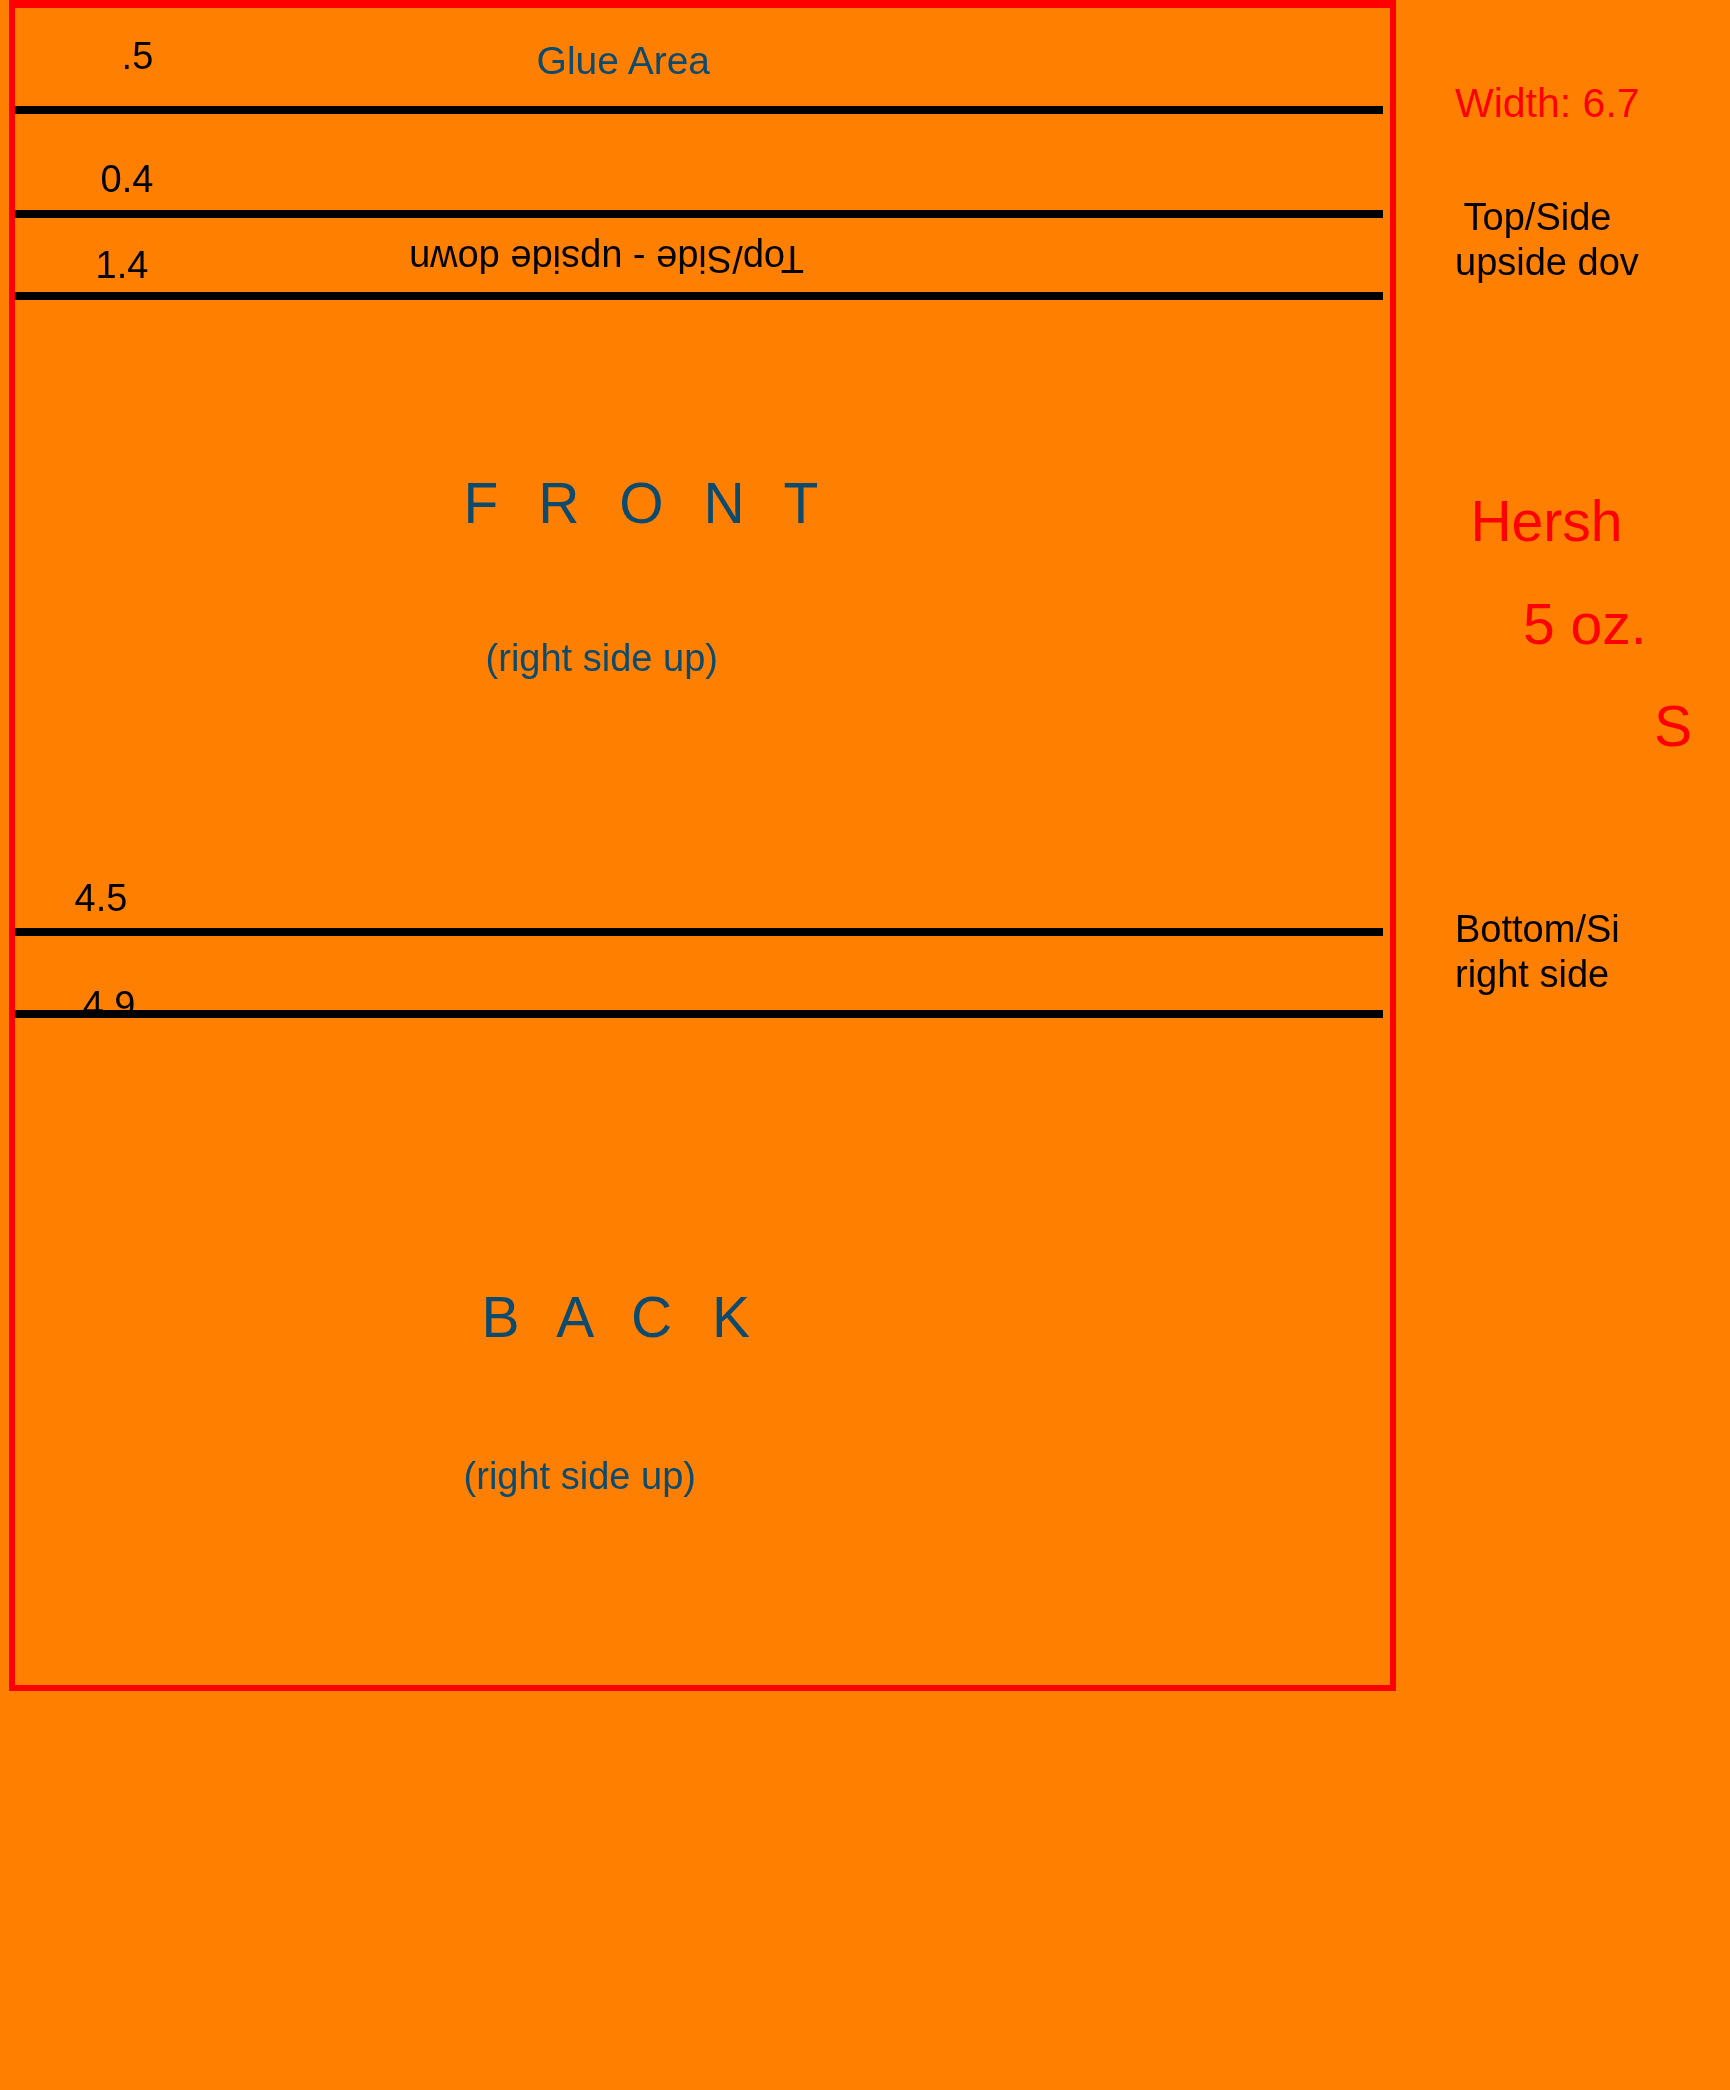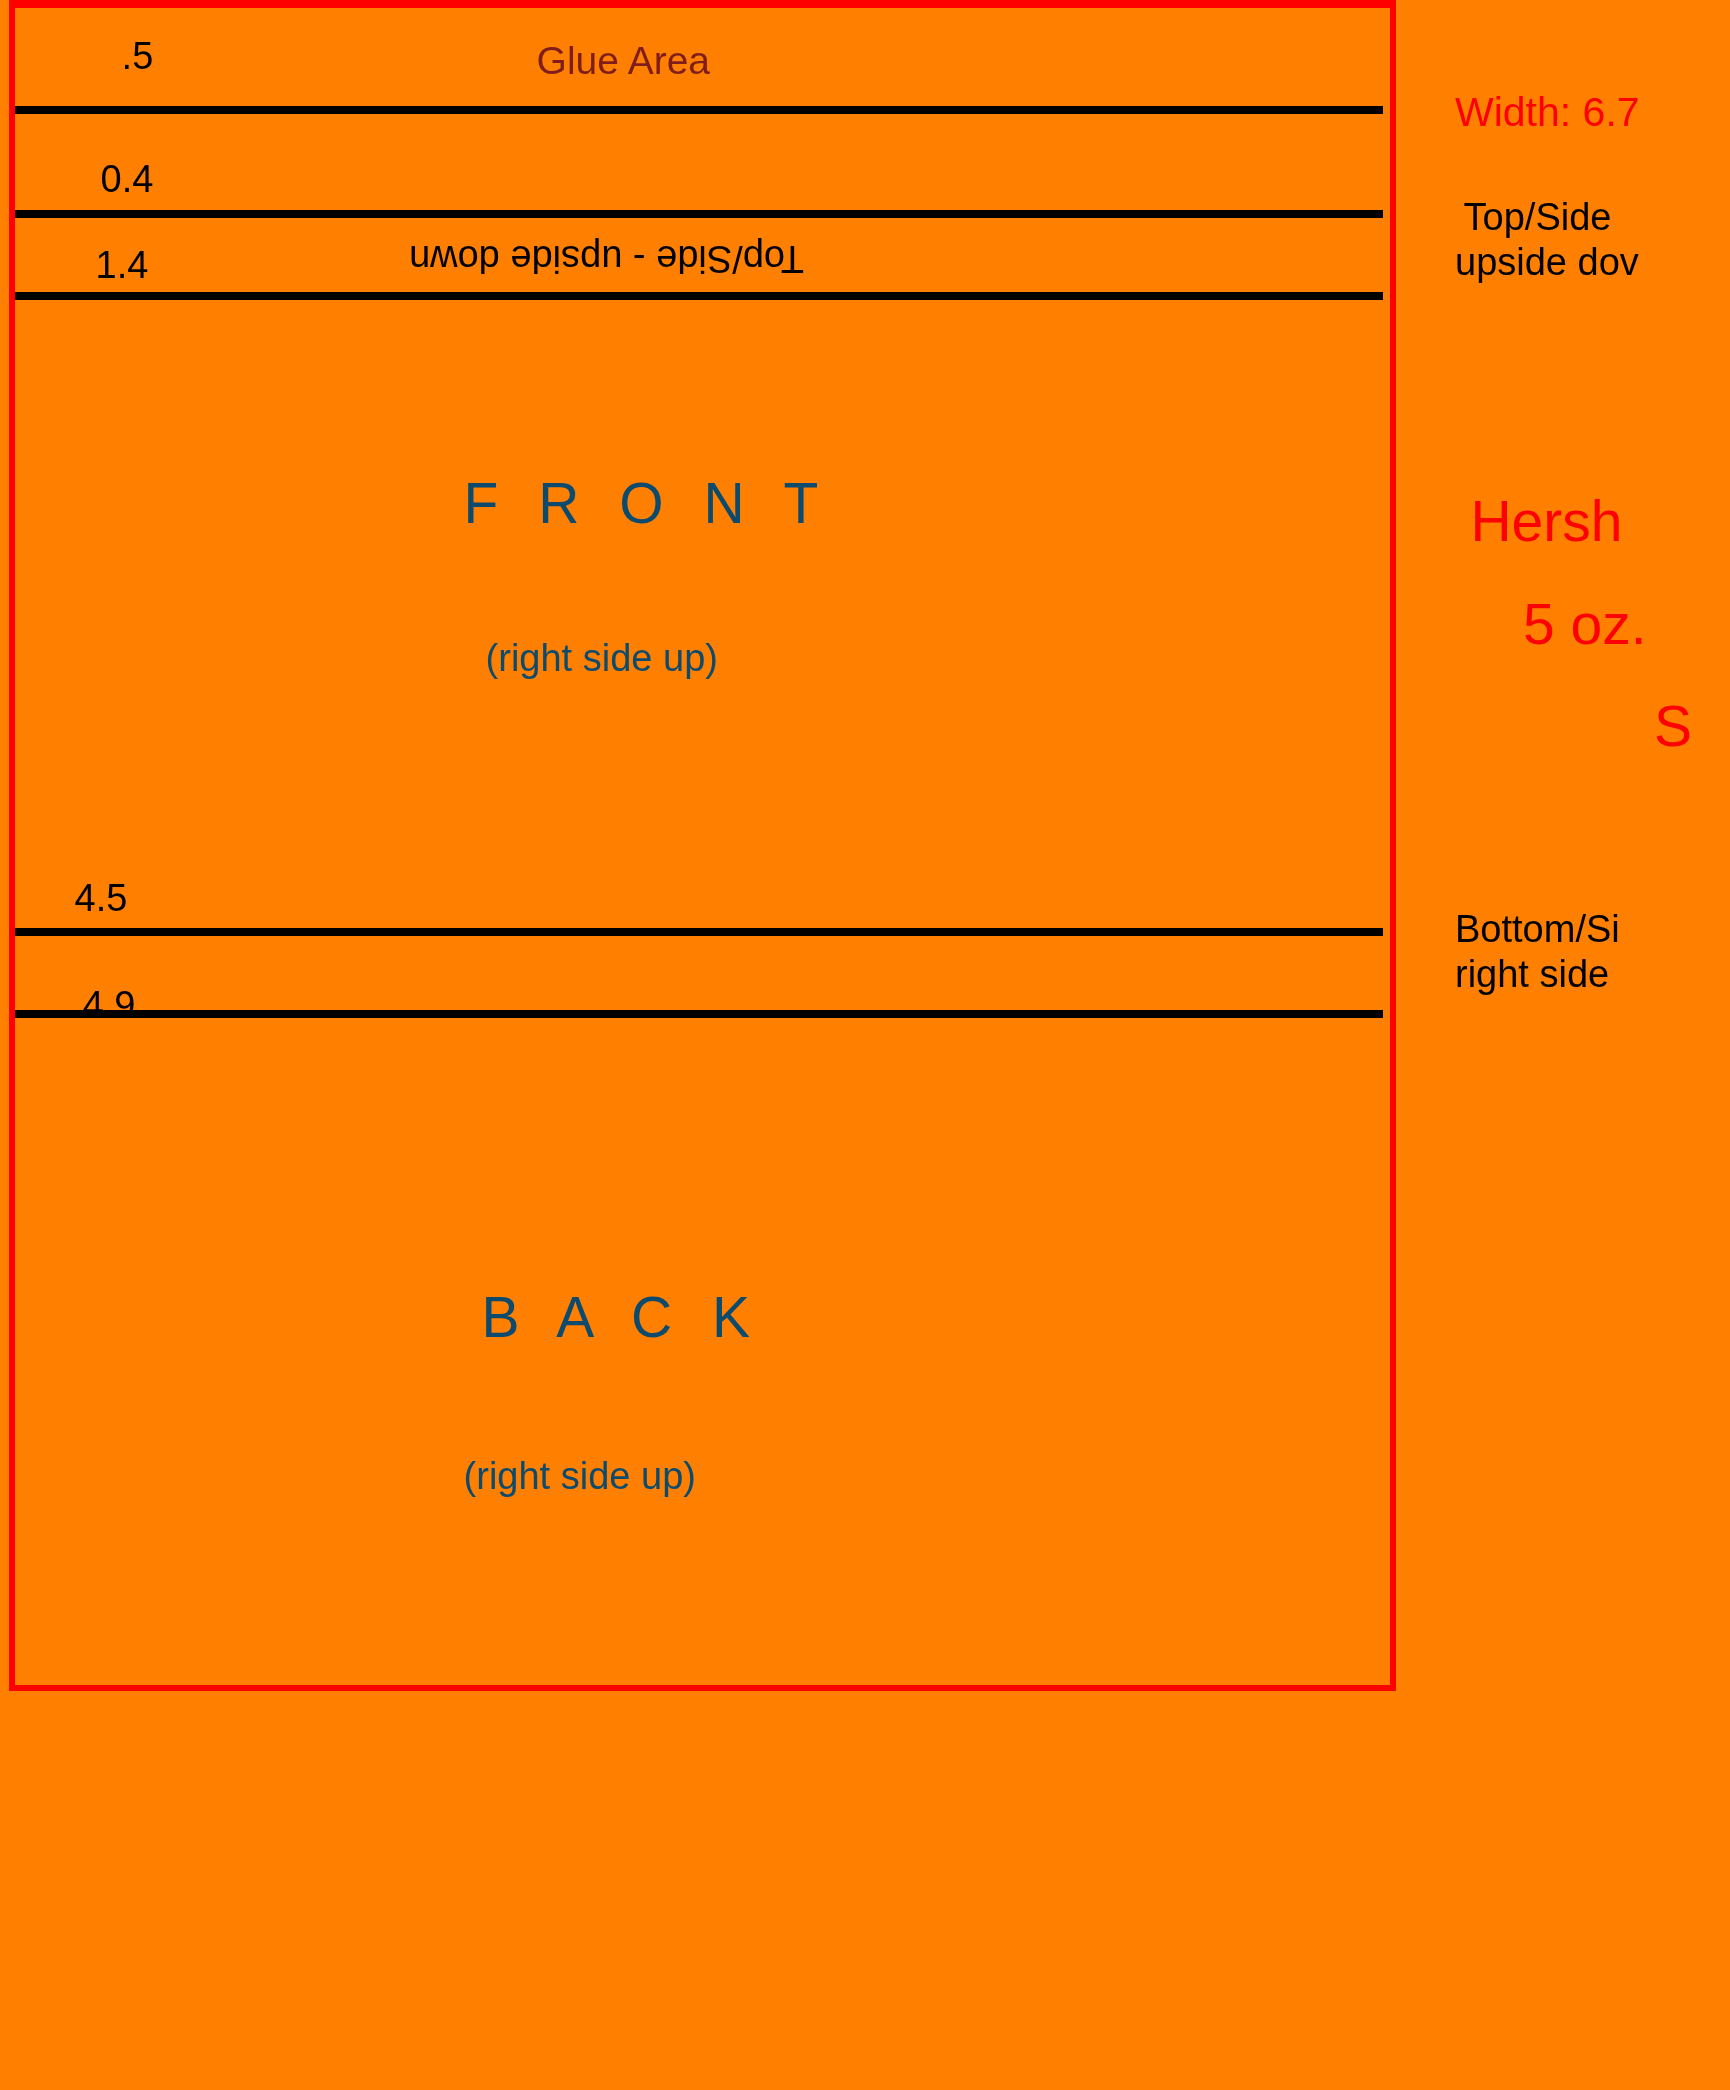--- a/index.html
+++ b/index.html
@@ -49,21 +49,21 @@
   
   .panel-caption {
     position: absolute;
     text-align: center;
     color: #000000;
     white-space: nowrap;
   }
 
   .glue-label {
     position: absolute;
-    color: #7f1d1d;
+    color: #0c4a6e;
     font-size: 39px;
     white-space: nowrap;
   }
 
   .flip {
     transform: rotate(180deg);
     display: inline-block;
   }
 
   .big-title {
@@ -131,21 +131,21 @@
   <div class="dim" style="left: 68px; top: 978px;">4.9</div>
   <div class="rule" style="top: 1002px;"></div>
 
   <div class="panel-caption big-title" style="left: 467px; top: 1276px;">B A C K</div>
   <div class="panel-caption sub-title" style="left: 449px; top: 1447px;">(right side up)</div>
 
 </div>
 
 <div id="legend">
 
-  <div class="legend-text legend-red" style="left: 0px; top: 79px; font-size: 41px; margin-top: 9px;">Width:  6.7</div>
+  <div class="legend-text legend-red" style="left: 0px; top: 79px; font-size: 41px;">Width:  6.7</div>
 
   <div class="legend-text legend-black" style="left: 8.6px; top: 195px; font-size: 38px;">Top/Side</div>
   <div class="legend-text legend-black" style="left: 0px; top: 240px; font-size: 38px;">upside dov</div>
 
   <div class="legend-text legend-red" style="left: 15.4px; top: 488px; font-size: 57px;">Hersh</div>
   <div class="legend-text legend-red" style="left: 68px; top: 591px; font-size: 57px;">5 oz.</div>
   <div class="legend-text legend-red" style="left: 199px; top: 693px; font-size: 57px;">S</div>
 
   <div class="legend-text legend-black" style="left: 0px; top: 907px; font-size: 38px;">Bottom/Si</div>
   <div class="legend-text legend-black" style="left: 0px; top: 952px; font-size: 38px;">right side</div>

